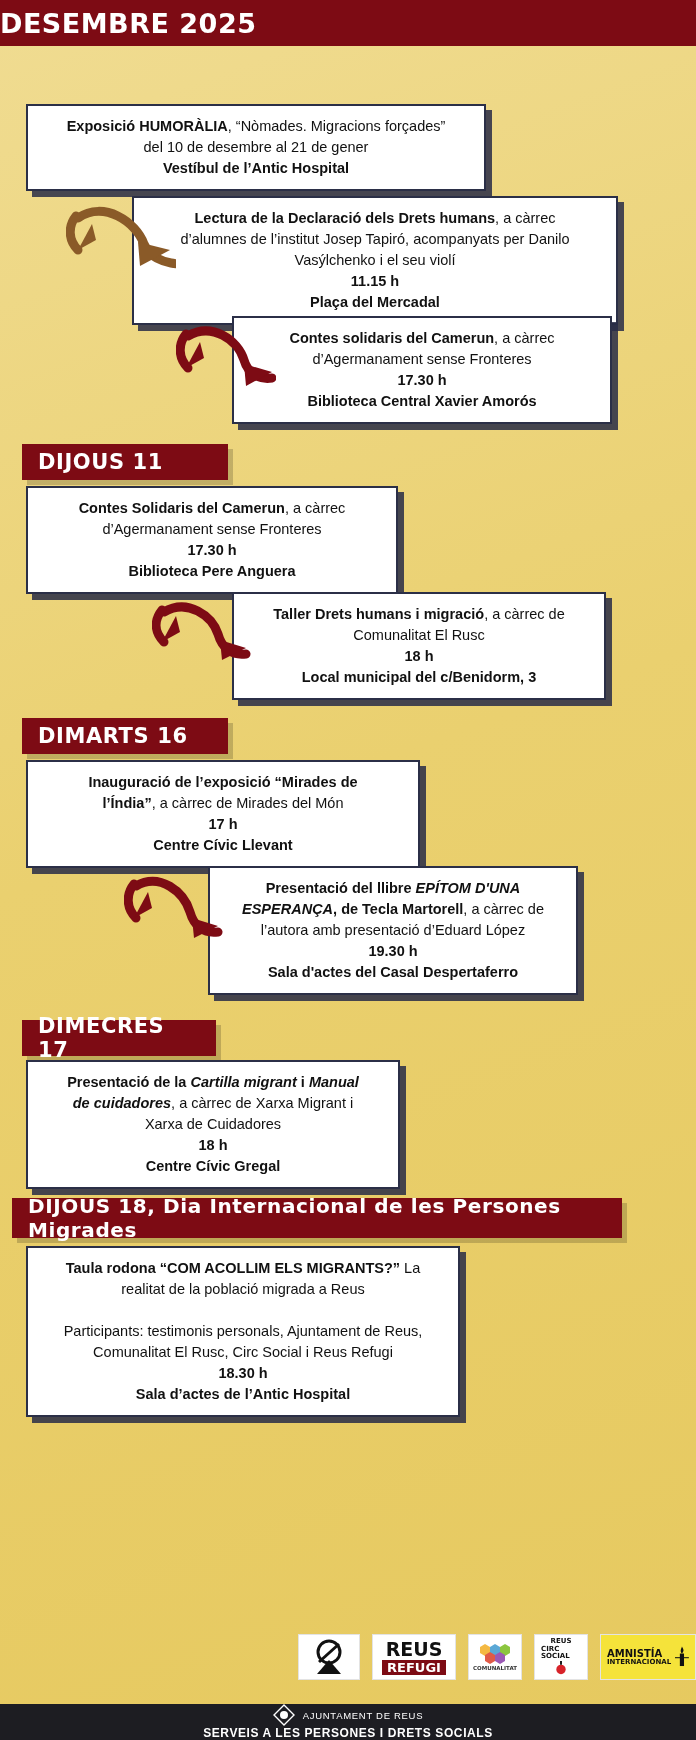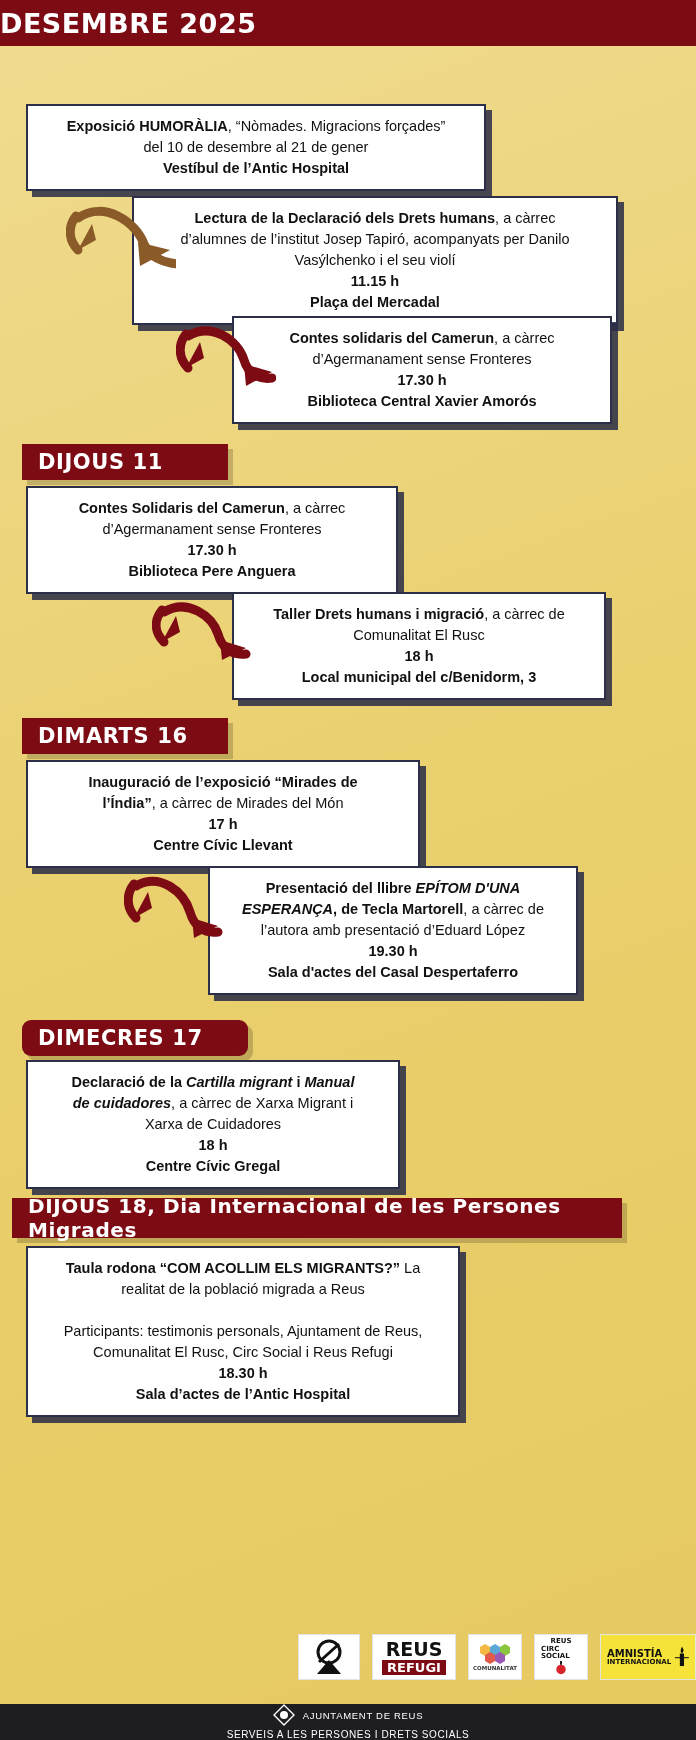--- a/index.html
+++ b/index.html
@@ -105,21 +105,21 @@
     color: #ffffff;
     display: flex;
     align-items: center;
     justify-content: space-between;
     padding: 0 16px;
     font-size: 9.5px;
     letter-spacing: 0.7px;
     flex-direction: column;
   }
   .footer .left { display: flex; align-items: center; gap: 8px; }
-  .footer .right { font-size: 10px; letter-spacing: 0.6px; }
+  .footer .right { font-size: 12px; letter-spacing: 0.6px; font-weight: bold; }
 </style>
 </head>
 <body>
 
 <div class="page">
 
   <div class="title-bar">
     <h1>DESEMBRE 2025</h1>
   </div>
 
@@ -203,26 +203,26 @@
       <p><span class="b">Sala d'actes del Casal Despertaferro</span></p>
     </div>
 
   <svg class="arrow" style="left:124px; top:872px;" width="100" height="80" viewBox="0 0 100 80">
     <path d="M12 14 C 36 0, 60 20, 66 40 C 70 54, 80 62, 94 60" stroke="#7d0b14" stroke-width="9" fill="none" stroke-linecap="round"></path>
     <path d="M10 12 C 2 22, 2 36, 12 46" stroke="#7d0b14" stroke-width="9" fill="none" stroke-linecap="round"></path>
     <path d="M28 36 L 10 46 L 24 20" fill="#7d0b14"></path>
     <path d="M68 46 L 94 54 L 70 66 Z" fill="#7d0b14"></path>
   </svg>
 
-  <div class="day-bar" style="left:22px; top:1020px; width:226px; height:36px;border-radius:9px;">
+  <div class="day-bar" style="left:22px; top:1020px; width:194px; height:36px;">
     <span>DIMECRES 17</span>
   </div>
 
   <div class="card" style="left:26px; top:1060px; width:374px;">
-      <p><span class="b">Declaració de la </span><span class="bi">Cartilla migrant</span><span class="b"> i </span><span class="bi">Manual</span></p>
+      <p><span class="b">Presentació de la </span><span class="bi">Cartilla migrant</span><span class="b"> i </span><span class="bi">Manual</span></p>
       <p><span class="bi">de cuidadores</span><span>, a càrrec de Xarxa Migrant i</span></p>
       <p><span>Xarxa de Cuidadores</span></p>
       <p><span class="b">18 h</span></p>
       <p><span class="b">Centre Cívic Gregal</span></p>
     </div>
 
   <div class="day-bar" style="left:12px; top:1198px; width:610px; height:40px; font-size:20px;">
     <span>DIJOUS 18, Dia Internacional de les Persones Migrades</span>
   </div>
 

